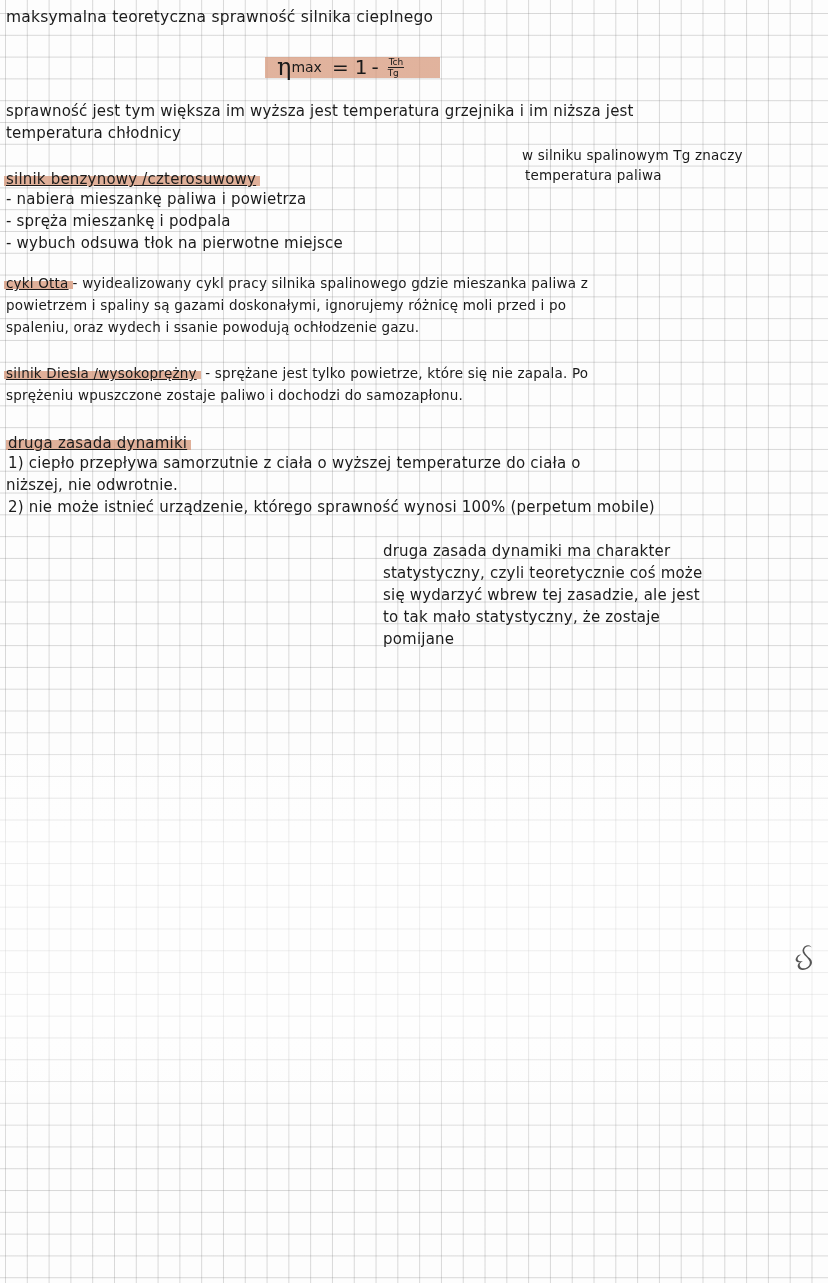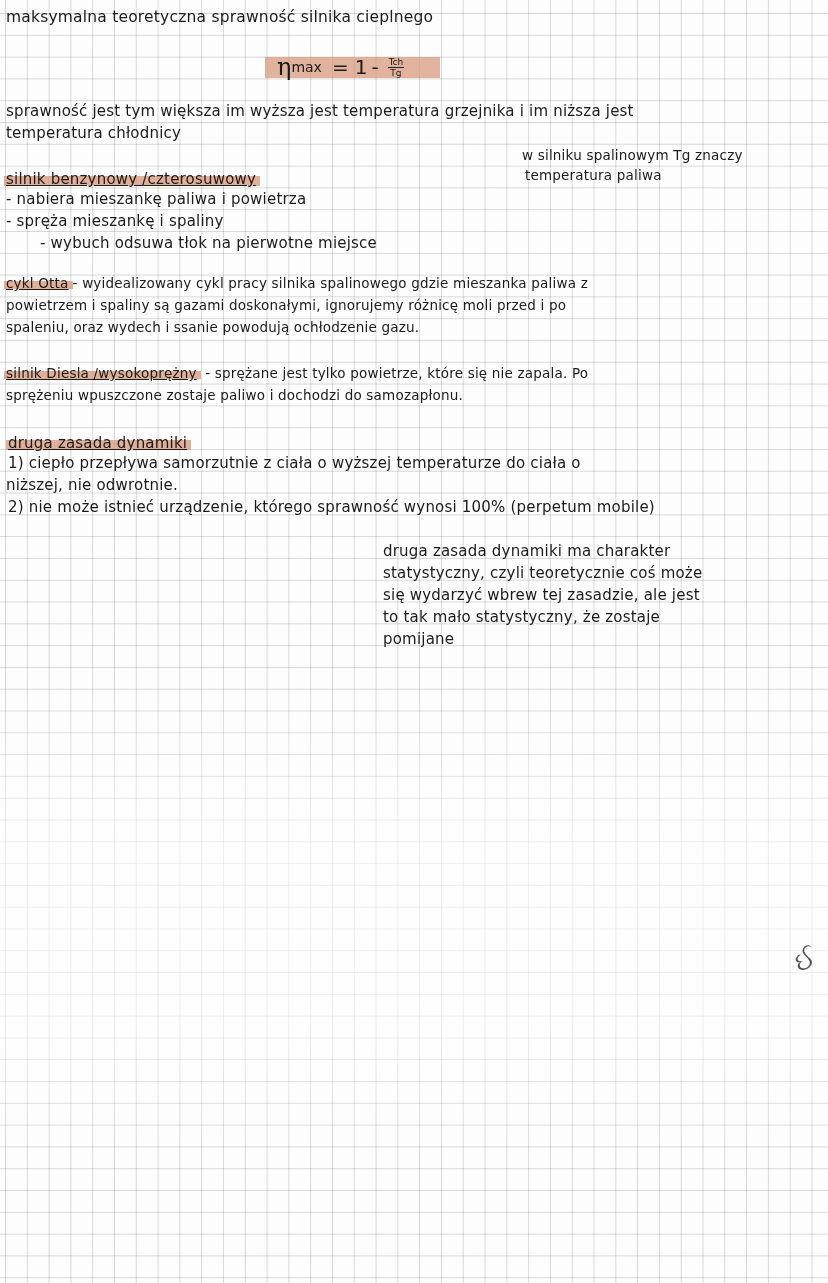--- a/index.html
+++ b/index.html
@@ -56,21 +56,20 @@
     align-items: center;
     padding: 0 36px 0 12px;
     background: linear-gradient(to bottom, transparent 22%, rgba(214,150,120,0.72) 22%, rgba(214,150,120,0.72) 82%, transparent 82%);
     font-size: 20px;
   }
   .eta { font-size: 24px; font-family: "DejaVu Serif", serif; }
   .sub { font-size: 14px; vertical-align: -10px; margin-right: 4px; }
   .frac {
     display: inline-flex;
     flex-direction: column;
-    align-items: center;
     font-size: 9px;
     line-height: 10px;
     margin-left: 5px;
   }
   .frac .num { border-bottom: 1px solid #222; padding: 0 1px; }
   .squiggle {
     position: absolute;
     left: 795px; top: 945px;
     font-size: 26px;
     color: #555;
@@ -101,22 +100,22 @@
 <div class="hw" style="left:6px; top:100px;">sprawność jest tym większa im wyższa jest temperatura grzejnika i im niższa jest</div>
 <div class="hw" style="left:6px; top:122px;">temperatura chłodnicy</div>
 
 <div class="hw small" style="left:522px; top:144px;">w silniku spalinowym Tg znaczy</div>
 <div class="hw small" style="left:525px; top:164px;">temperatura paliwa</div>
 
 <div class="hw" style="left:4px; top:168px;">
   <span class="hl">silnik benzynowy /czterosuwowy</span>
 </div>
 <div class="hw" style="left:6px; top:188px;">- nabiera mieszankę paliwa i powietrza</div>
-<div class="hw" style="left:6px; top:210px;">- spręża mieszankę i spaliny</div>
-<div class="hw" style="left:6px; top:232px;margin-left:34px;">- wybuch odsuwa tłok na pierwotne miejsce</div>
+<div class="hw" style="left:6px; top:210px;">- spręża mieszankę i podpala</div>
+<div class="hw" style="left:6px; top:232px;">- wybuch odsuwa tłok na pierwotne miejsce</div>
 
 <div class="hw small" style="left:4px; top:272px;">
   <span class="hl">cykl Otta</span><span>- wyidealizowany cykl pracy silnika spalinowego gdzie mieszanka paliwa z</span>
 </div>
 <div class="hw small" style="left:6px; top:294px;text-align:right;">powietrzem i spaliny są gazami doskonałymi, ignorujemy różnicę moli przed i po</div>
 <div class="hw small" style="left:6px; top:316px;">spaleniu, oraz wydech i ssanie powodują ochłodzenie gazu.</div>
 
 <div class="hw small" style="left:4px; top:362px;">
   <span class="hl">silnik Diesla /wysokoprężny</span><span> - sprężane jest tylko powietrze, które się nie zapala. Po</span>
 </div>

